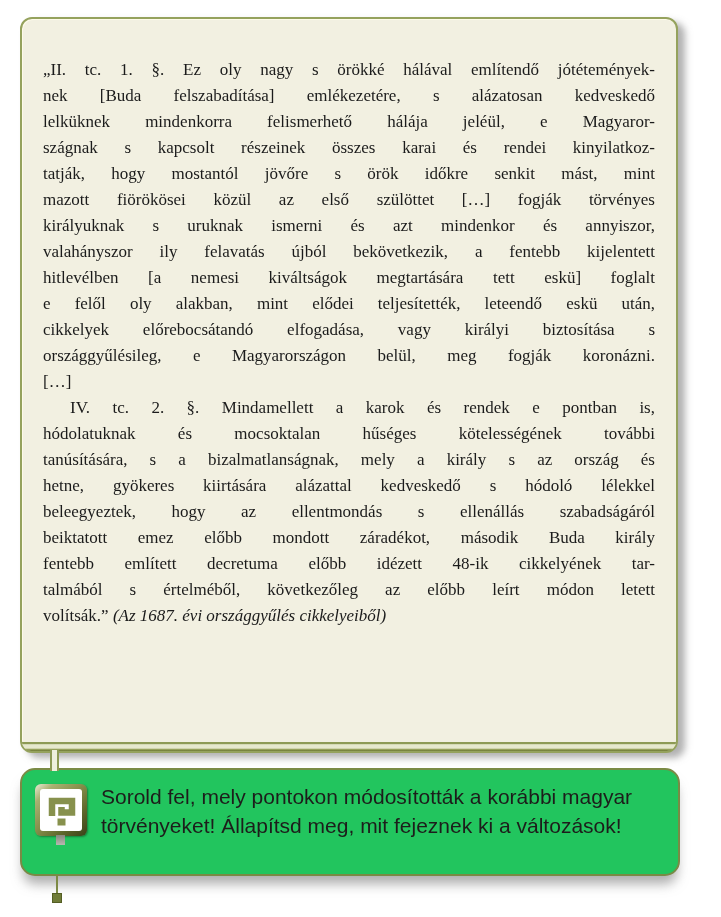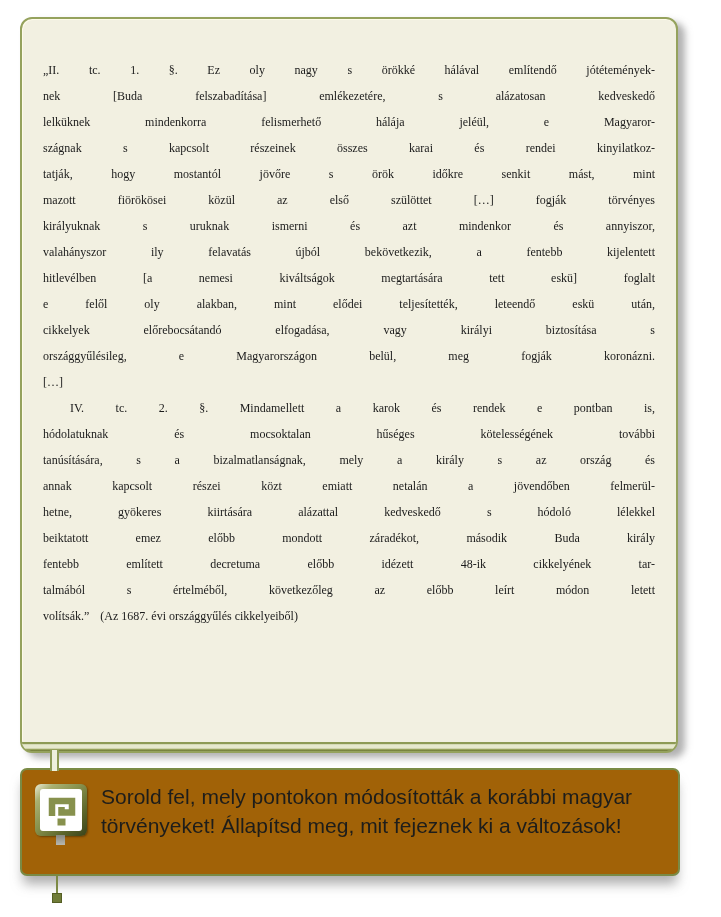--- a/index.html
+++ b/index.html
@@ -15,39 +15,39 @@
     border:2px solid #95a25d;border-radius:12px;
     box-shadow:7px 5px 7px rgba(115,115,115,.55), inset 1px 1px 0 rgba(255,252,235,.8);
   }
   .quote-box .bevel{
     position:absolute;left:0;right:0;bottom:0;height:9px;
     border-radius:0 0 9px 9px;
     background:linear-gradient(#8d9a55 0 18%, #e6e8cd 30% 68%, #9aa45f 82%, #6a7531 100%);
   }
   .quote-text{
     position:absolute;left:21px;top:38px;width:612px;
-    font-size:12px;line-height:26px;color:#1b1b1b;letter-spacing:0;
+    font-size:17px;line-height:26px;color:#1b1b1b;letter-spacing:0;
   }
   .tline{text-align:justify;text-align-last:justify;white-space:normal;height:26px;overflow:hidden;}
   .tline.noj{text-align:left;text-align-last:left;}
   .tline.ind{text-indent:27px;}
-  .cite{margin-left:8px;}
+  .cite{font-style:italic;}
 
   
   .connector-tab{
     position:absolute;left:50px;top:750px;width:9px;height:21px;
     background:#eef0dd;border-left:2px solid #8d9a55;border-right:2px solid #8d9a55;
     box-sizing:border-box;z-index:2;
   }
 
   
   .question-box{
     position:absolute;left:20px;top:768px;width:660px;height:108px;
-    box-sizing:border-box;background:#a16207;
-    border:2px solid #7a8a45;border-radius:7px;
+    box-sizing:border-box;background:#22c55e;
+    border:2px solid #7a8a45;border-radius:15px;
     box-shadow:0 11px 12px -3px rgba(120,120,120,.6);
     padding:12px 24px 0 13px;
   }
   .q-icon{
     float:left;width:52px;height:52px;margin:2px 14px 4px 0;position:relative;
     border-radius:6px;
     background:linear-gradient(135deg,#eaebd7 0%,#aab172 18%,#87914d 45%,#5b6429 75%,#3a421a 100%);
     box-shadow:1px 1px 2px rgba(0,0,0,.35);
   }
   .q-icon-inner{
@@ -87,22 +87,22 @@
       <div class="tline">királyuknak s uruknak ismerni és azt mindenkor és annyiszor,</div>
       <div class="tline">valahányszor ily felavatás újból bekövetkezik, a fentebb kijelentett</div>
       <div class="tline">hitlevélben [a nemesi kiváltságok megtartására tett eskü] foglalt</div>
       <div class="tline">e felől oly alakban, mint elődei teljesítették, leteendő eskü után,</div>
       <div class="tline">cikkelyek előrebocsátandó elfogadása, vagy királyi biztosítása s</div>
       <div class="tline">országgyűlésileg, e Magyarországon belül, meg fogják koronázni.</div>
       <div class="tline noj">[…]</div>
       <div class="tline ind">IV. tc. 2. §. Mindamellett a karok és rendek e pontban is,</div>
       <div class="tline">hódolatuknak és mocsoktalan hűséges kötelességének további</div>
       <div class="tline">tanúsítására, s a bizalmatlanságnak, mely a király s az ország és</div>
-      <div class="tline">annak kapcsolt részei közt emiatt netalán a jövendőben felmerül-</div>
       <div class="tline">hetne, gyökeres kiirtására alázattal kedveskedő s hódoló lélekkel</div>
+      <div class="tline">beleegyeztek, hogy az ellentmondás s ellenállás szabadságáról</div>
       <div class="tline">beiktatott emez előbb mondott záradékot, második Buda király</div>
       <div class="tline">fentebb említett decretuma előbb idézett 48-ik cikkelyének tar-</div>
       <div class="tline">talmából s értelméből, következőleg az előbb leírt módon letett</div>
       <div class="tline noj">volítsák.” <span class="cite">(Az 1687. évi országgyűlés cikkelyeiből)</span></div>
     </div>
   <div class="bevel"></div>
 </div>
 
 <div class="connector-tab"></div>
 

